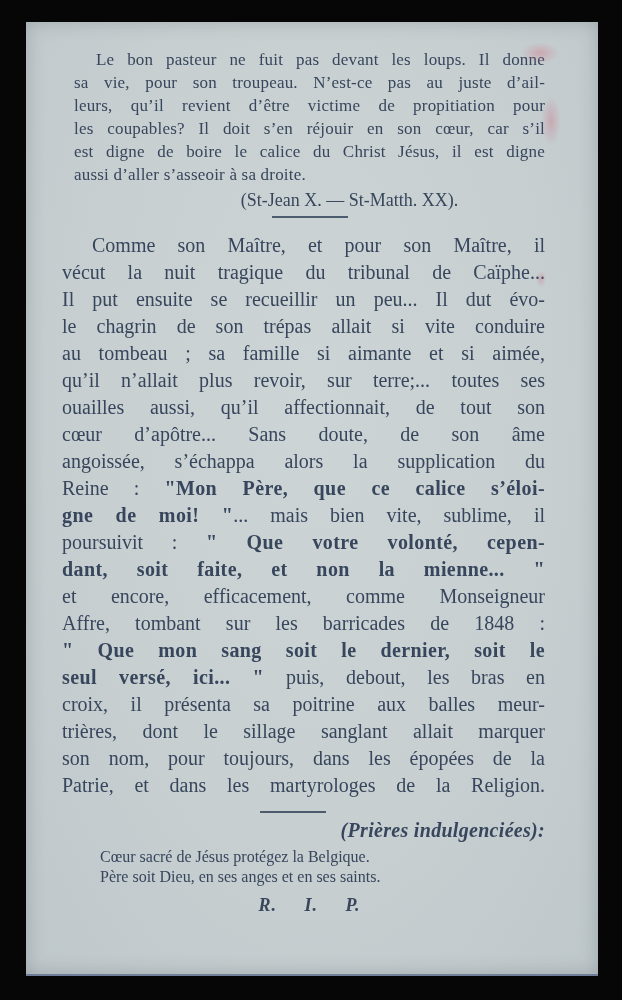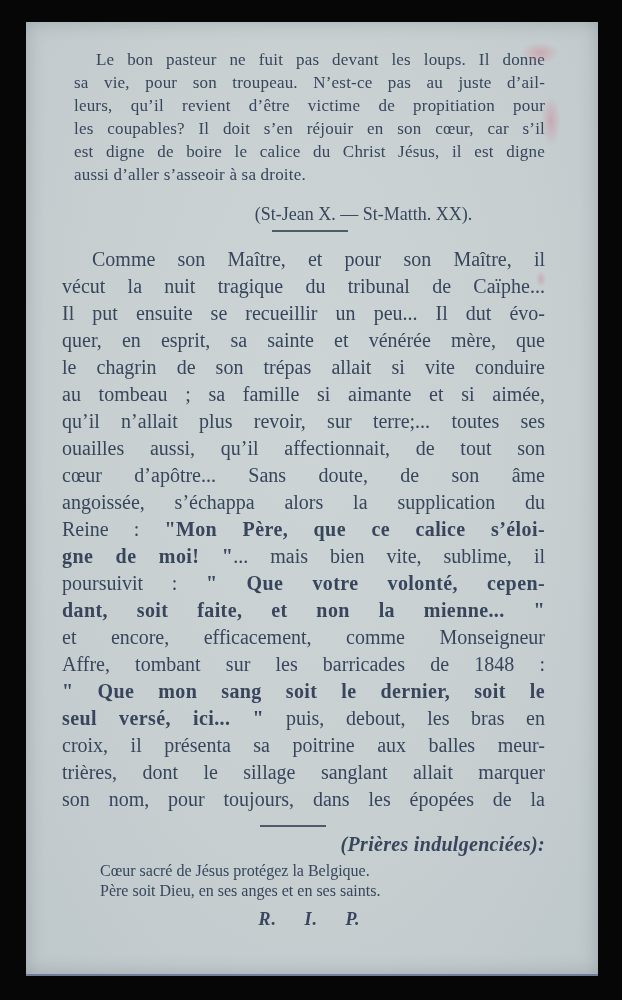--- a/index.html
+++ b/index.html
@@ -42,26 +42,26 @@
   .line .b { font-weight: 700; letter-spacing: 0.4px; }
 
   .p1 {
     font-size: 17px;
     line-height: 23px;
     letter-spacing: 0.2px;
   }
   .p1 .line:first-child { text-indent: 22px; }
 
   .citation {
-    margin-top: 16px;
+    margin-top: 2px;
     font-size: 18px;
     line-height: 24px;
     text-align: center;
     position: relative;
-    left: 54px;
+    left: 40px;
   }
   .divider {
     width: 76px;
     height: 0;
     border-top: 2px solid rgba(55, 70, 92, 0.85);
     margin: 4px auto 0 auto;
   }
   .divider.bottom {
     width: 66px;
     margin-top: 12px;
@@ -146,38 +146,38 @@
       </div>
 
     <div class="citation">(St-Jean X. — St-Matth. XX).</div>
 
     <div class="divider top"></div>
 
     <div class="p2">
         <div class="line"><span>Comme son Maître, et pour son Maître, il</span></div>
         <div class="line"><span>vécut la nuit tragique du tribunal de Caïphe...</span></div>
         <div class="line"><span>Il put ensuite se recueillir un peu... Il dut évo-</span></div>
-        <div class="line"><span>quer, en esprit, sa sainte et vénérée mère, que</span></div>
         <div class="line"><span>le chagrin de son trépas allait si vite conduire</span></div>
         <div class="line"><span>au tombeau ; sa famille si aimante et si aimée,</span></div>
         <div class="line"><span>qu’il n’allait plus revoir, sur terre;... toutes ses</span></div>
         <div class="line"><span>ouailles aussi, qu’il affectionnait, de tout son</span></div>
         <div class="line"><span>cœur d’apôtre... Sans doute, de son âme</span></div>
         <div class="line"><span>angoissée, s’échappa alors la supplication du</span></div>
         <div class="line"><span>Reine : </span><span class="b">"Mon Père, que ce calice s’éloi-</span></div>
         <div class="line"><span class="b">gne de moi! "</span><span>... mais bien vite, sublime, il</span></div>
         <div class="line"><span>poursuivit : </span><span class="b">" Que votre volonté, cepen-</span></div>
         <div class="line"><span class="b">dant, soit faite, et non la mienne... "</span></div>
         <div class="line"><span>et encore, efficacement, comme Monseigneur</span></div>
         <div class="line"><span>Affre, tombant sur les barricades de 1848 :</span></div>
         <div class="line"><span class="b">" Que mon sang soit le dernier, soit le</span></div>
         <div class="line"><span class="b">seul versé, ici... " </span><span>puis, debout, les bras en</span></div>
         <div class="line"><span>croix, il présenta sa poitrine aux balles meur-</span></div>
         <div class="line"><span>trières, dont le sillage sanglant allait marquer</span></div>
         <div class="line"><span>son nom, pour toujours, dans les épopées de la</span></div>
+        <div class="line"><span>Patrie, et dans les martyrologes de la Religion.</span></div>
       </div>
 
     <div class="divider bottom"></div>
 
     <div class="footer-heading">(Prières indulgenciées):</div>
 
     <div class="prayers">
         <div class="line"><span>Cœur sacré de Jésus protégez la Belgique.</span></div>
         <div class="line"><span>Père soit Dieu, en ses anges et en ses saints.</span></div>
       </div>

